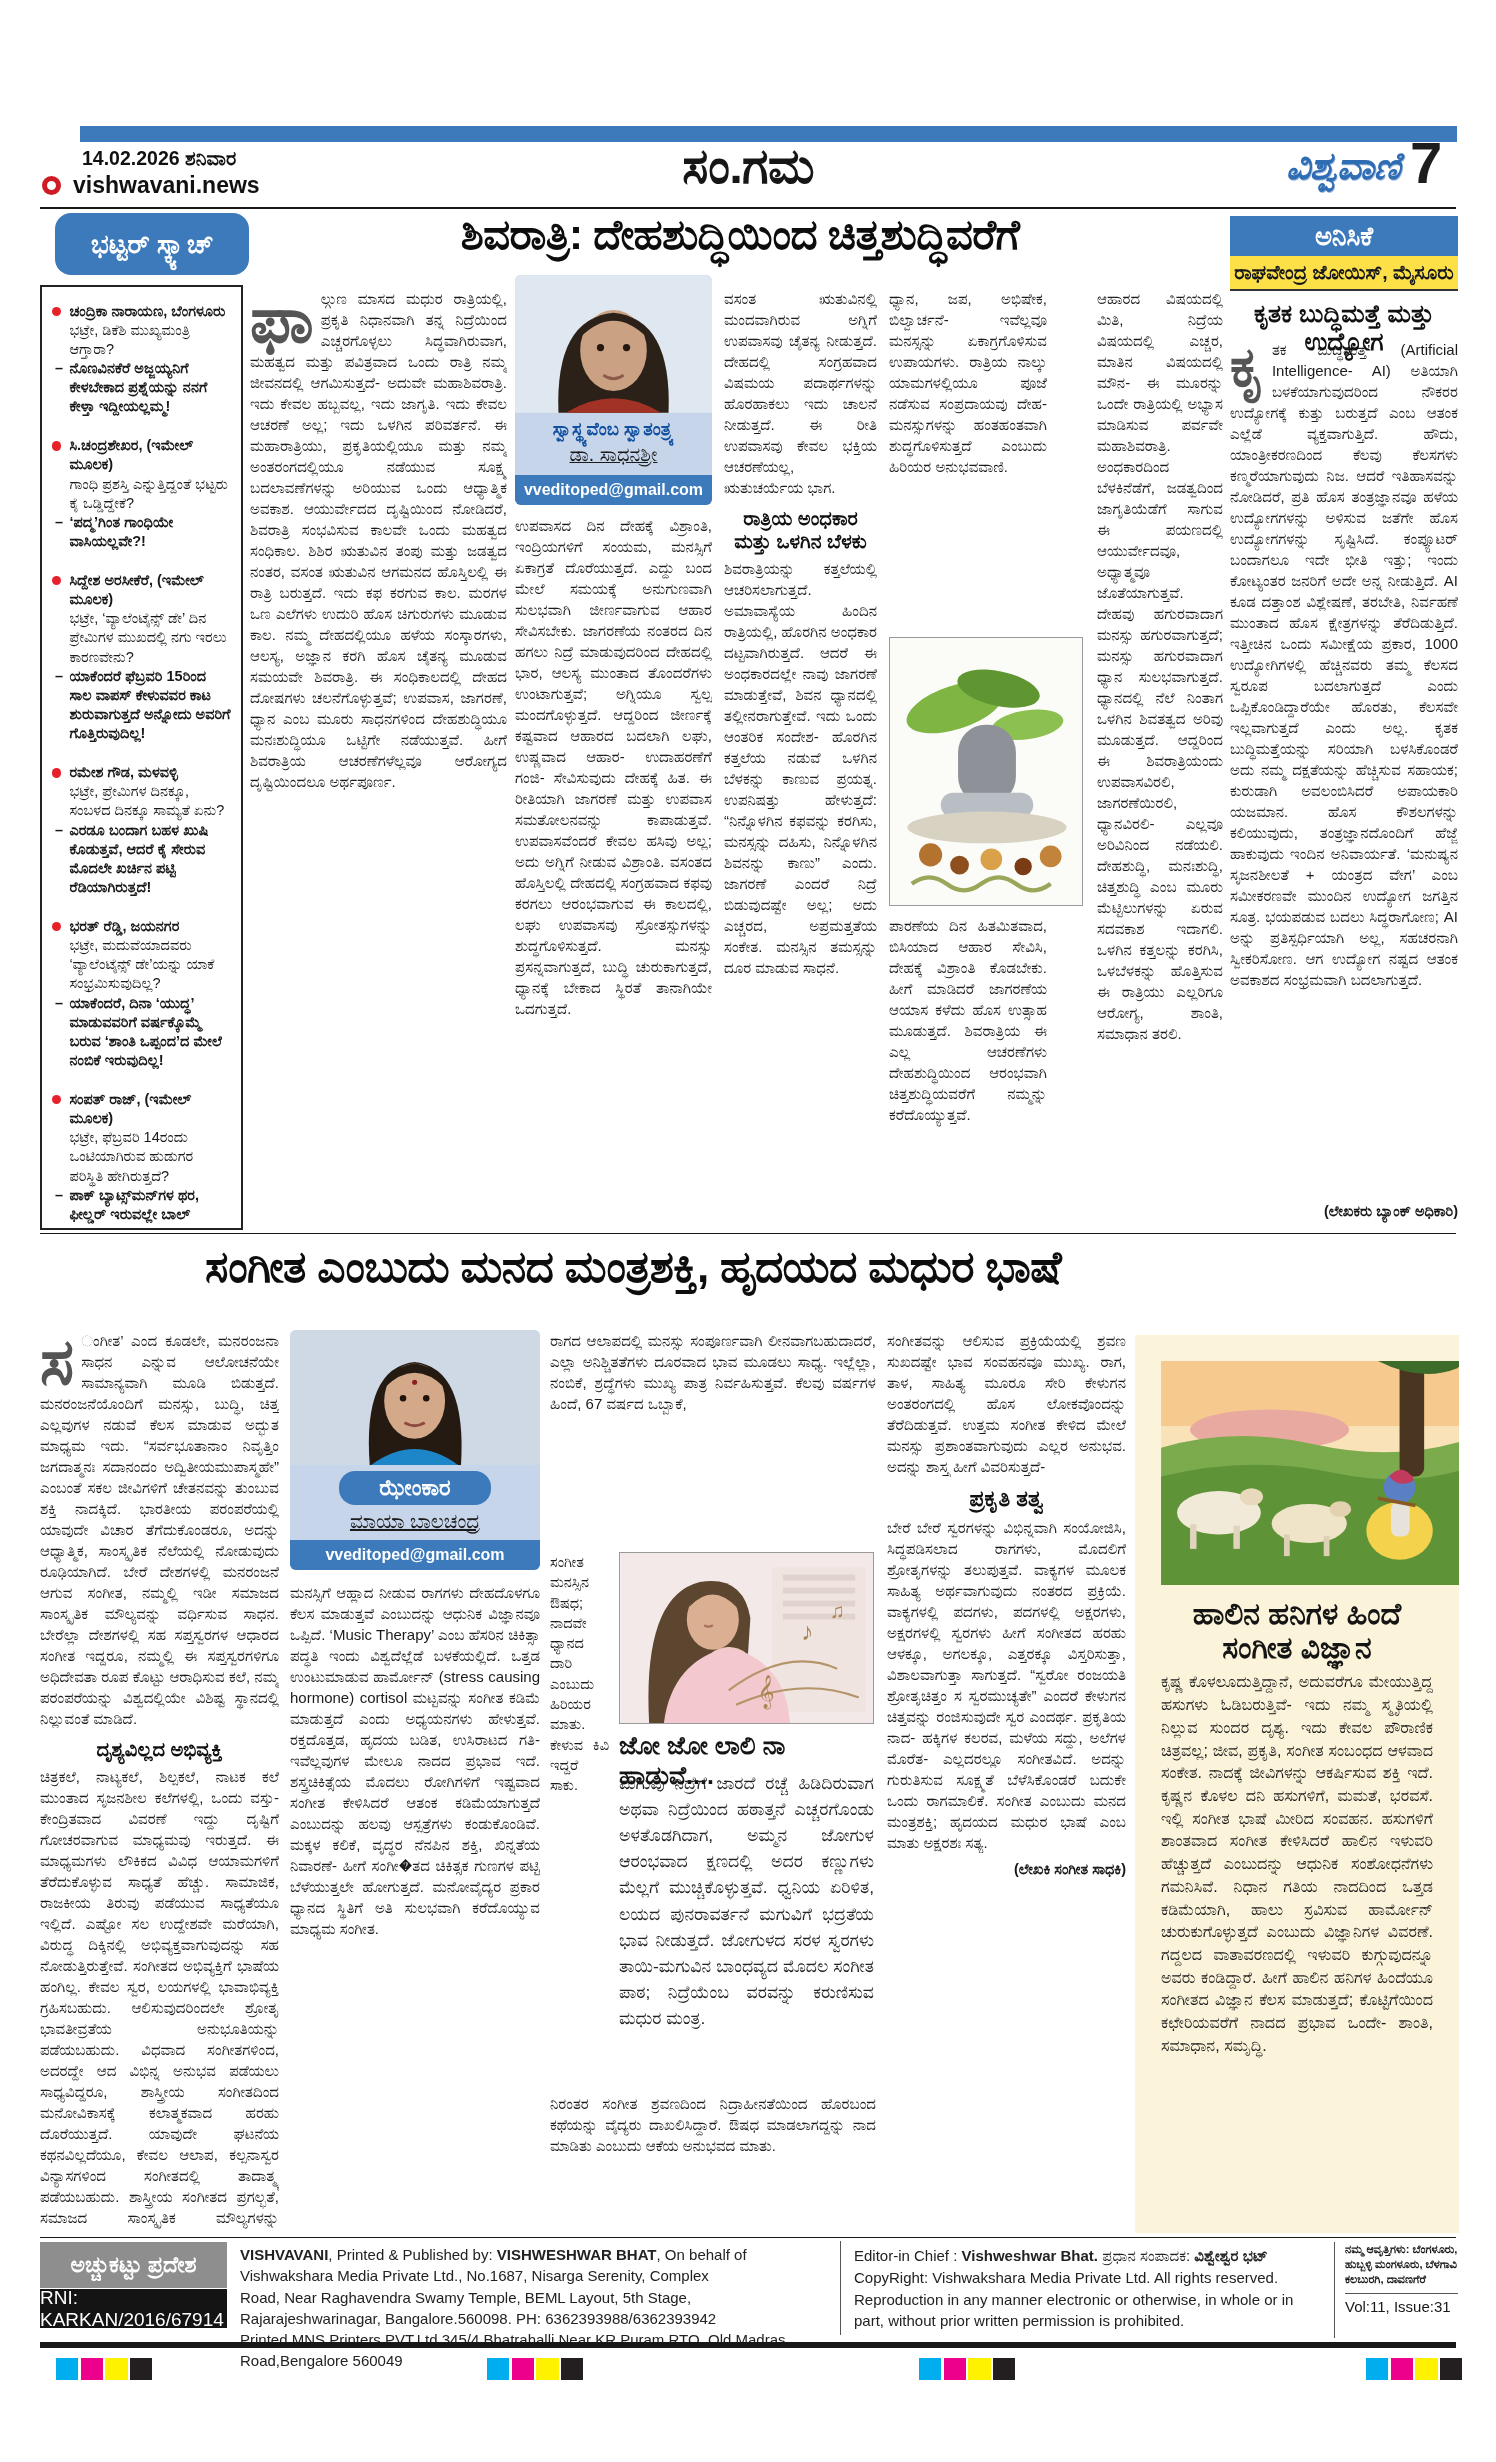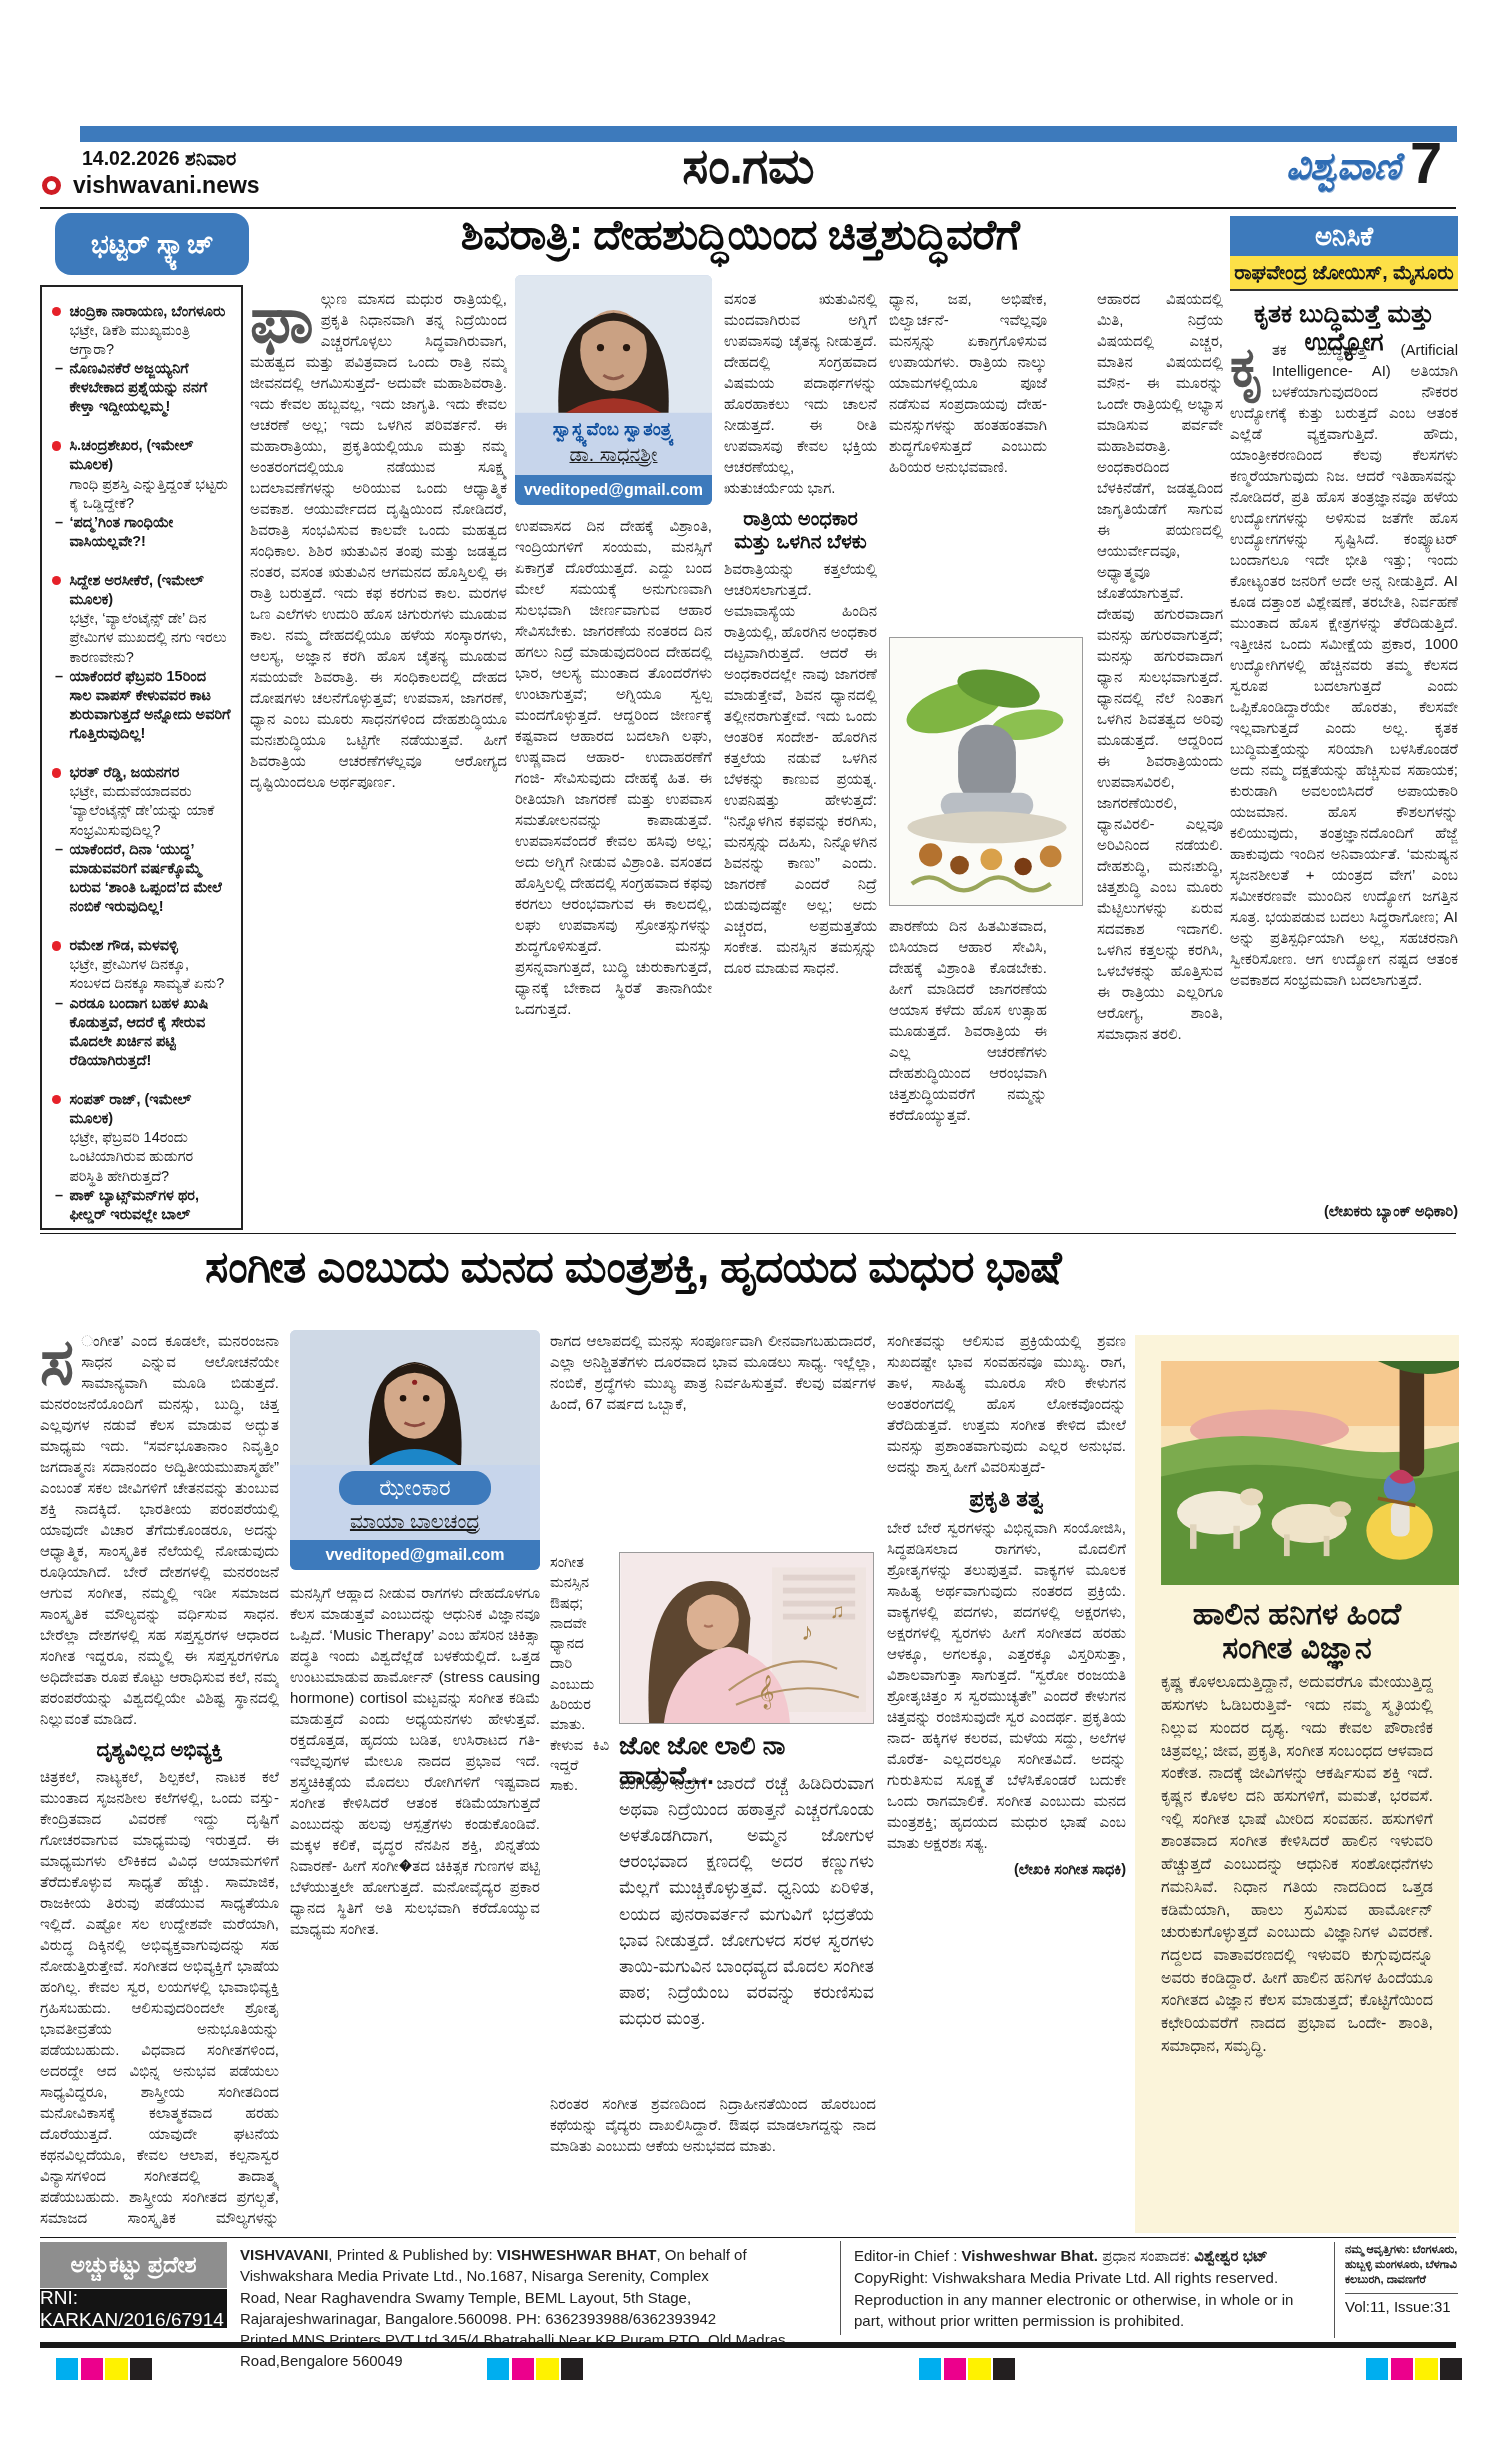--- a/index.html
+++ b/index.html
@@ -36,21 +36,21 @@
   .sn-a::before { content:"–"; position:absolute; left:2.9px; font-weight:bold; }
   
   .headline1 { text-align:center; font-size:42px; font-weight:800; letter-spacing:-0.7px; color:#0d0d0d; }
   .headline2 { text-align:center; font-size:44px; font-weight:800; letter-spacing:-0.7px; color:#0d0d0d; }
   
   .card { background:#c7d5eb; border-radius:5.8px; overflow:hidden; display:flex; flex-direction:column; }
   .card .photo { width:100%; flex:0 0 auto; }
   .card .ctitle { text-align:center; font-weight:bold; color:#0f4f9e; }
   .card .cname  { text-align:center; font-weight:normal; color:#1b1b1b; text-decoration:underline; }
   .card .cemail { background:#3d7abc; color:#fff; font-weight:bold; text-align:center; margin-top:auto; }
-  .badge-inner { background:#3d7abc; color:#fff; font-weight:normal; text-align:center; border-radius:16px; }
+  .badge-inner { background:#3d7abc; color:#fff; font-weight:bold; text-align:center; border-radius:16px; }
   
   .an-head { background:#3d7abc; color:#fff; font-weight:bold; font-size:26px; display:flex;
              align-items:center; justify-content:center; }
   .an-byline { background:#fde047; color:#15171c; font-weight:bold; font-size:19.5px; display:flex;
                align-items:center; justify-content:center; border-bottom:2.2px solid #333; }
   .an-title { text-align:center; font-weight:800; font-size:24.6px; color:#101010; }
   
   .milk { background:#fbf4da; padding:26px; overflow:hidden; }
   .milk-title { font-weight:800; font-size:30px; line-height:1.12; text-align:center; color:#151515; padding:10px 0 7.2px 0;}
   .milk-body { font-size:16px; line-height:1.42; text-align:justify; }
@@ -100,28 +100,28 @@
       <div class="sn-author">ಸಿ.ಚಂದ್ರಶೇಖರ, (ಇಮೇಲ್ ಮೂಲಕ)</div>
       <div class="sn-q">ಗಾಂಧಿ ಪ್ರಶಸ್ತಿ ಎನ್ನುತ್ತಿದ್ದಂತೆ ಭಟ್ಟರು ಕೈ ಒಡ್ಡಿದ್ದೇಕೆ?</div>
       <div class="sn-a">‘ಪದ್ಮ’ಗಿಂತ ಗಾಂಧಿಯೇ ವಾಸಿಯಲ್ಲವೇ?!</div>
     </div>
     <div class="sn-item">
       <div class="sn-author">ಸಿದ್ದೇಶ ಅರಸೀಕೆರೆ, (ಇಮೇಲ್ ಮೂಲಕ)</div>
       <div class="sn-q">ಭಟ್ರೇ, ‘ವ್ಯಾಲೆಂಟೈನ್ಸ್ ಡೇ’ ದಿನ ಪ್ರೇಮಿಗಳ ಮುಖದಲ್ಲಿ ನಗು ಇರಲು ಕಾರಣವೇನು?</div>
       <div class="sn-a">ಯಾಕೆಂದರೆ ಫೆಬ್ರವರಿ 15ರಿಂದ ಸಾಲ ವಾಪಸ್ ಕೇಳುವವರ ಕಾಟ ಶುರುವಾಗುತ್ತದೆ ಅನ್ನೋದು ಅವರಿಗೆ ಗೊತ್ತಿರುವುದಿಲ್ಲ!</div>
     </div>
     <div class="sn-item">
+      <div class="sn-author">ರಮೇಶ ಗೌಡ, ಮಳವಳ್ಳಿ</div>
+      <div class="sn-q">ಭಟ್ರೇ, ಪ್ರೇಮಿಗಳ ದಿನಕ್ಕೂ, ಸಂಬಳದ ದಿನಕ್ಕೂ ಸಾಮ್ಯತೆ ಏನು?</div>
+      <div class="sn-a">ಎರಡೂ ಬಂದಾಗ ಬಹಳ ಖುಷಿ ಕೊಡುತ್ತವೆ, ಆದರೆ ಕೈ ಸೇರುವ ಮೊದಲೇ ಖರ್ಚಿನ ಪಟ್ಟಿ ರೆಡಿಯಾಗಿರುತ್ತದೆ!</div>
+    </div>
+    <div class="sn-item">
       <div class="sn-author">ಭರತ್ ರೆಡ್ಡಿ, ಜಯನಗರ</div>
       <div class="sn-q">ಭಟ್ರೇ, ಮದುವೆಯಾದವರು ‘ವ್ಯಾಲೆಂಟೈನ್ಸ್ ಡೇ’ಯನ್ನು ಯಾಕೆ ಸಂಭ್ರಮಿಸುವುದಿಲ್ಲ?</div>
       <div class="sn-a">ಯಾಕೆಂದರೆ, ದಿನಾ ‘ಯುದ್ಧ’ ಮಾಡುವವರಿಗೆ ವರ್ಷಕ್ಕೊಮ್ಮೆ ಬರುವ ‘ಶಾಂತಿ ಒಪ್ಪಂದ’ದ ಮೇಲೆ ನಂಬಿಕೆ ಇರುವುದಿಲ್ಲ!</div>
-    </div>
-    <div class="sn-item">
-      <div class="sn-author">ರಮೇಶ ಗೌಡ, ಮಳವಳ್ಳಿ</div>
-      <div class="sn-q">ಭಟ್ರೇ, ಪ್ರೇಮಿಗಳ ದಿನಕ್ಕೂ, ಸಂಬಳದ ದಿನಕ್ಕೂ ಸಾಮ್ಯತೆ ಏನು?</div>
-      <div class="sn-a">ಎರಡೂ ಬಂದಾಗ ಬಹಳ ಖುಷಿ ಕೊಡುತ್ತವೆ, ಆದರೆ ಕೈ ಸೇರುವ ಮೊದಲೇ ಖರ್ಚಿನ ಪಟ್ಟಿ ರೆಡಿಯಾಗಿರುತ್ತದೆ!</div>
     </div>
     <div class="sn-item">
       <div class="sn-author">ಸಂಪತ್ ರಾಜ್, (ಇಮೇಲ್ ಮೂಲಕ)</div>
       <div class="sn-q">ಭಟ್ರೇ, ಫೆಬ್ರವರಿ 14ರಂದು ಒಂಟಿಯಾಗಿರುವ ಹುಡುಗರ ಪರಿಸ್ಥಿತಿ ಹೇಗಿರುತ್ತದೆ?</div>
       <div class="sn-a">ಪಾಕ್ ಬ್ಯಾಟ್ಸ್‌ಮನ್‌ಗಳ ಥರ, ಫೀಲ್ಡರ್ ಇರುವಲ್ಲೇ ಬಾಲ್ ಹೊಡೀತಾರೆ, ಆದ್ರೆ ರನ್ ಮಾತ್ರ ಬರಲ್ಲ!</div>
     </div>
 
   </div>
 
   <div class="abs headline1" style="left:253px; top:211px; width:974px;">ಶಿವರಾತ್ರಿ: ದೇಹಶುದ್ಧಿಯಿಂದ ಚಿತ್ತಶುದ್ಧಿವರೆಗೆ</div>

